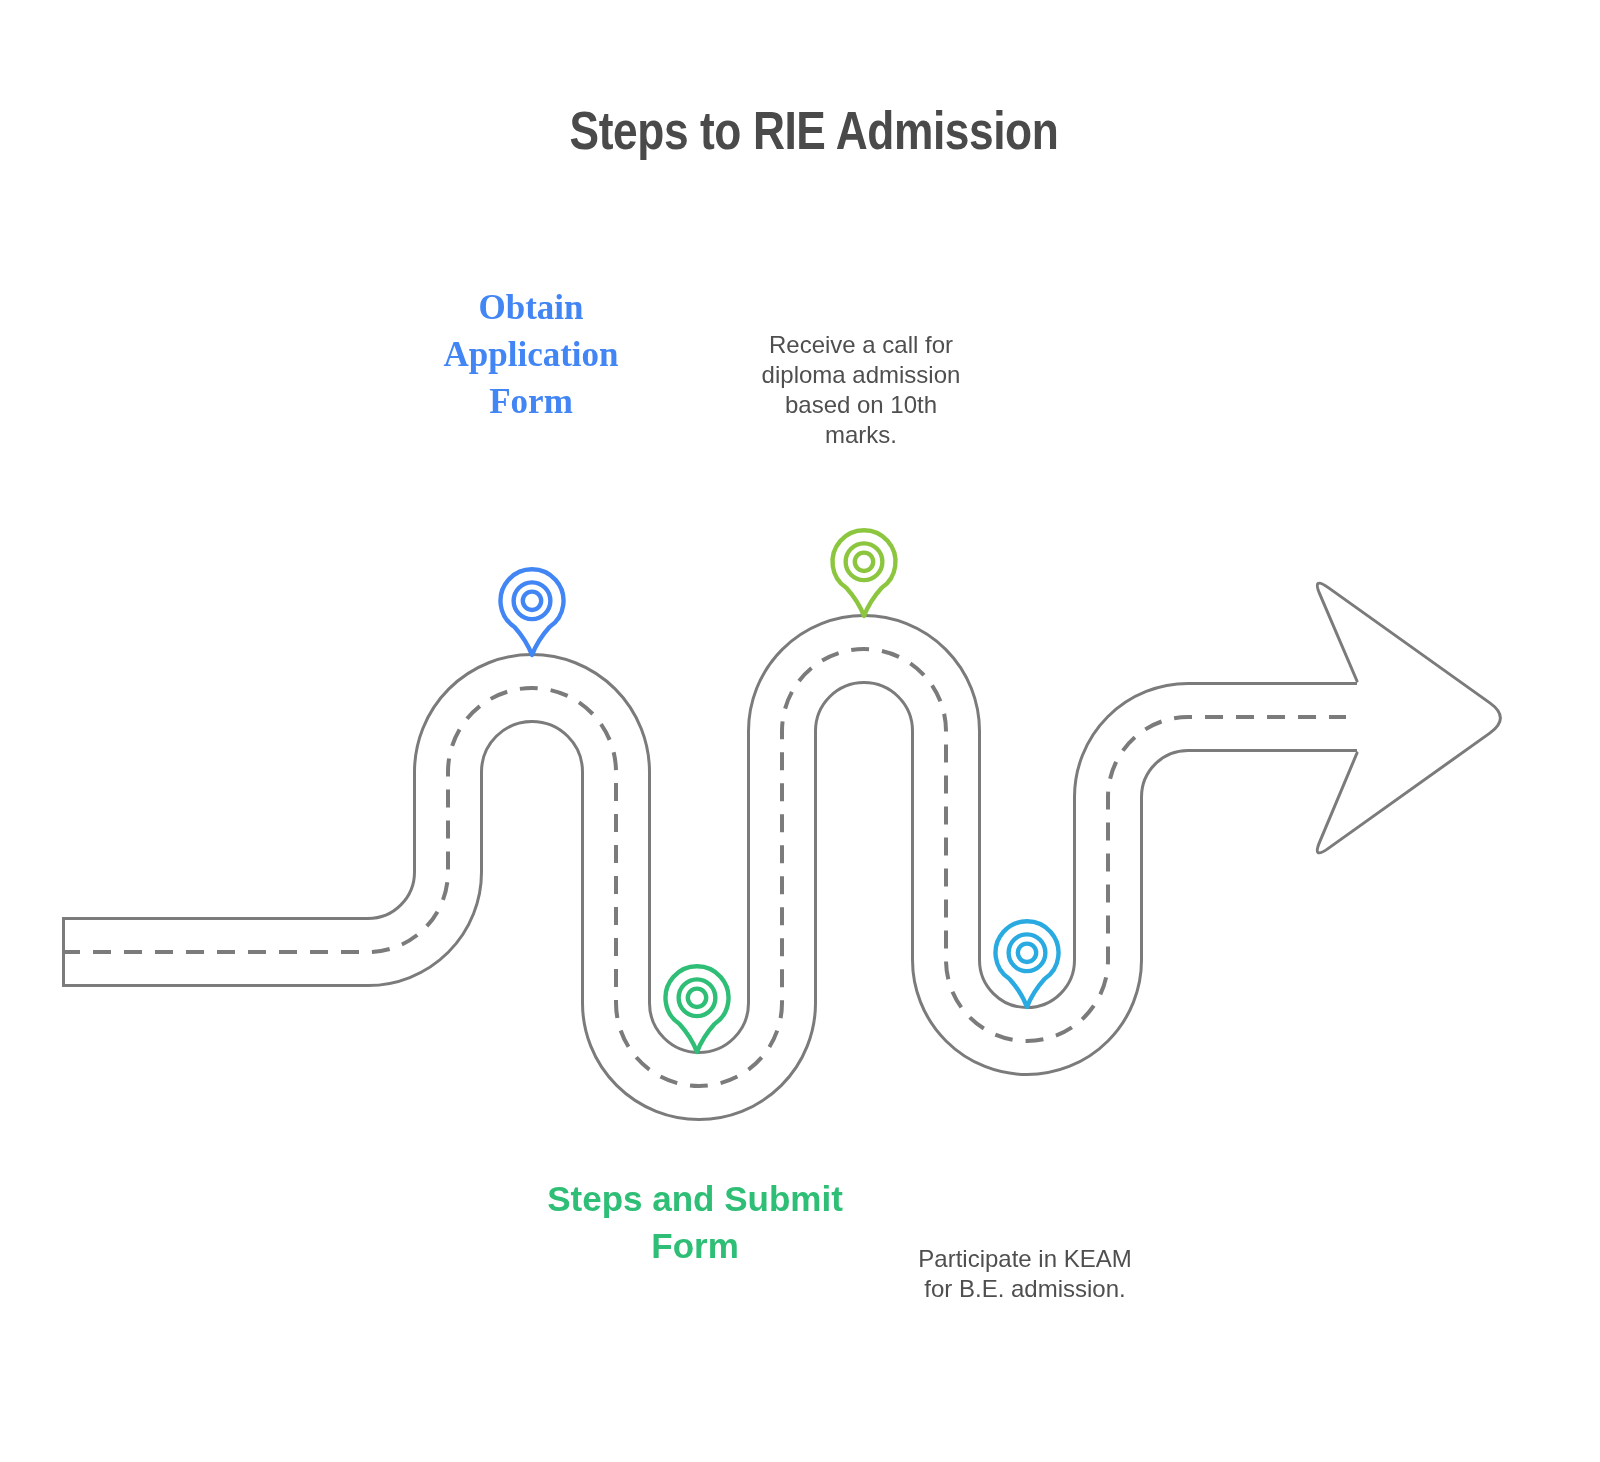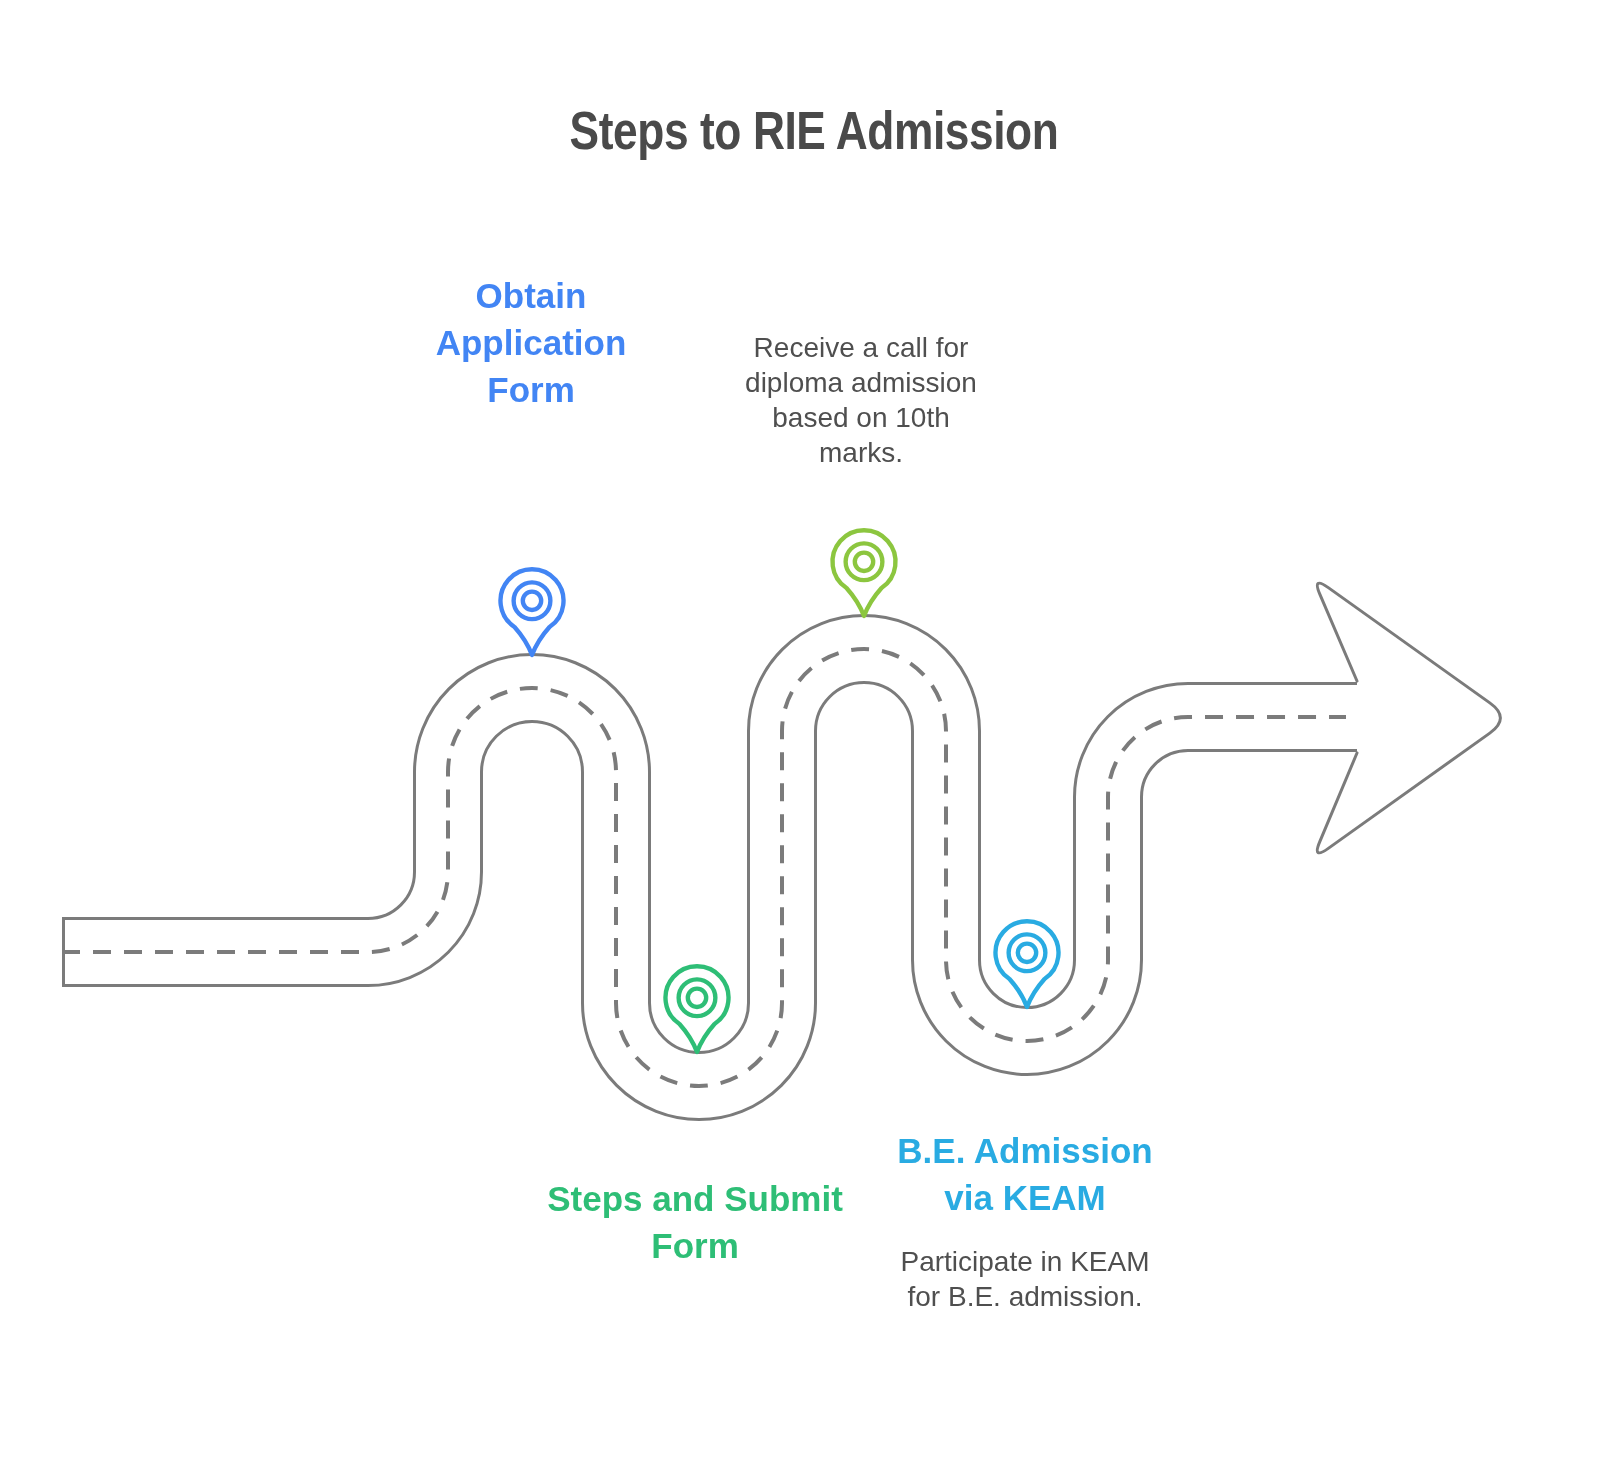--- a/index.html
+++ b/index.html
@@ -28,25 +28,25 @@
     font-size:54px;font-weight:700;color:var(--title-text);
     letter-spacing:-0.5px;white-space:nowrap;line-height:1.2;
   }
   .step-heading{
     position:absolute;transform:translateX(-50%);
     font-size:35px;font-weight:700;line-height:1.34;
     text-align:center;white-space:pre-line;
   }
   .step-desc{
     position:absolute;transform:translateX(-50%);
-    font-size:28px;font-weight:400;line-height:1.25;
+    font-size:24px;font-weight:400;line-height:1.25;
     color:var(--body-text);text-align:center;white-space:pre-line;
   }
   .h1c{color:var(--step1);} .h2c{color:var(--step2);} .h3c{color:var(--step3);} .h4c{color:var(--step4);}
-  .s1h{left:515px;top:273px;} .s1d{left:510px;top:441px;}
+  .s1h{left:515px;top:285px;font-family:Liberation Serif, serif;} .s1d{left:510px;top:441px;}
   .s2h{left:846px;top:213px;} .s2d{left:845px;top:330px;}
   .s3h{left:679px;top:1176px;} .s3d{left:678px;top:1291px;}
   .s4h{left:1009px;top:1128px;} .s4d{left:1009px;top:1244px;}
   .t{left:798px;top:98px;}
 </style>
 </head>
 <body>
 
 <div id="canvas">
 
@@ -87,18 +87,16 @@
 Form</div>
 
   <div class="step-desc s2d">Receive a call for
 diploma admission
 based on 10th
 marks.</div>
 
   <div class="step-heading h3c s3h">Steps and Submit
 Form</div>
 
-  <div class="step-heading h4c s4h">B.E. Admission
-via KEAM</div>
   <div class="step-desc s4d">Participate in KEAM
 for B.E. admission.</div>
 
 </div>
 
 </body></html>

